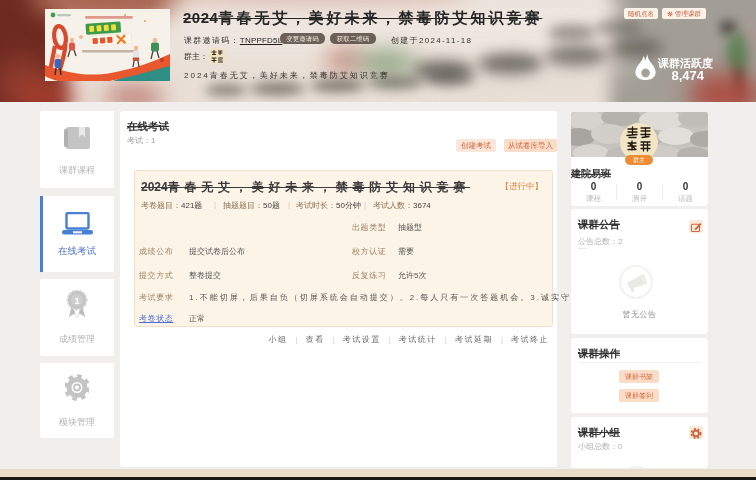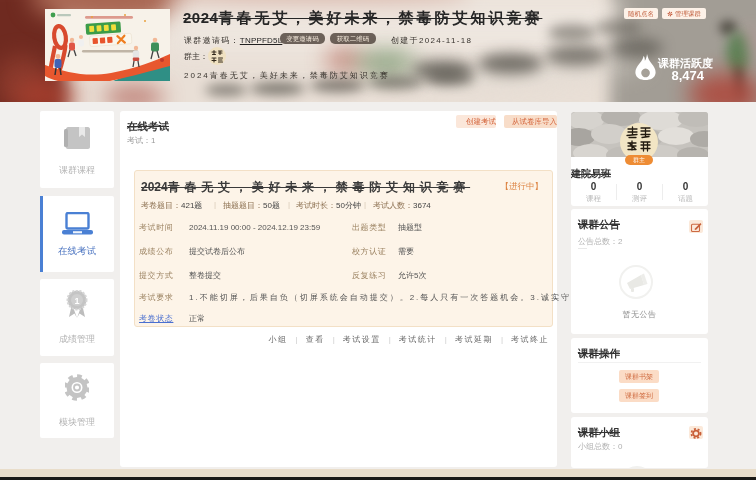--- a/index.html
+++ b/index.html
@@ -19,21 +19,21 @@
 #act-num{position:absolute;left:650px;top:68px;width:54px;text-align:right;font-size:13px;font-weight:bold;color:#fff}
 
 .sbitem{position:absolute;left:40px;width:74px;background:#fff;text-align:center;border-radius:2px}
 .sbitem .lbl{position:absolute;left:0;width:100%;font-size:9px;color:#b3b3b3}
 .sbitem.active .lbl{color:#4a73c0}
 .sbactive-bar{position:absolute;left:40px;width:3px;background:#4a80d4}
 
 #main{position:absolute;left:120px;top:111px;width:437px;height:356px;background:#fff;border-radius:3px}
 #mtitle{position:absolute;left:7px;top:9px;font-size:10.5px;font-weight:bold;color:#333;text-decoration:line-through}
 #msub{position:absolute;left:7px;top:24px;font-size:8px;color:#9a9a9a}
-.mbtn{position:absolute;top:4px;height:13px;line-height:13px;text-align:right;font-size:7.5px;color:#d4653c;border-radius:2px}
+.mbtn{position:absolute;top:28px;height:13px;line-height:13px;text-align:center;font-size:7.5px;color:#d4653c;border-radius:2px}
 #exam{position:absolute;left:14px;top:59px;width:419px;height:157px;background:#fdf4e8;border:1px solid #f3e0c6;border-radius:3px}
 #etitle{position:absolute;left:6px;top:8px;font-size:12px;font-weight:bold;color:#3a3a3a;letter-spacing:4.8px;text-decoration:line-through}
 #estate{position:absolute;right:9px;top:10px;font-size:8.5px;color:#dd8443}
 .einfo{position:absolute;top:29px;font-size:8px;color:#444}
 .einfo b{font-weight:normal;color:#8d7152}
 .esep{position:absolute;top:29px;font-size:8px;color:#d8cbb8}
 .erow{position:absolute;font-size:8px;white-space:nowrap}
 .erow .lab{color:#9b8261;display:inline-block;letter-spacing:.6px}
 .erow .val{color:#555}
 #links{position:absolute;right:8px;top:223px;font-size:8px;color:#666;letter-spacing:1.5px}
@@ -209,21 +209,20 @@
   <div id="exam">
     <div id="etitle"><span style="letter-spacing:0">2024</span>青春无艾，美好未来，禁毒防艾知识竞赛</div>
     <div id="estate">【进行中】</div>
     <div class="einfo" style="left:6px"><b>考卷题目：</b>421题</div>
     <div class="esep" style="left:79px">|</div>
     <div class="einfo" style="left:88px"><b>抽题题目：</b>50题</div>
     <div class="esep" style="left:153px">|</div>
     <div class="einfo" style="left:161px"><b>考试时长：</b>50分钟</div>
     <div class="esep" style="left:229px">|</div>
     <div class="einfo" style="left:238px"><b>考试人数：</b>3674</div>
-    <div class="erow" style="left:4px;top:51px"><span class="lab" style="width:50px">考试时间</span><span class="val">2024.11.19 00:00 - 2024.12.19 23:59</span></div>
     <div class="erow" style="left:217px;top:51px"><span class="lab" style="width:46px">出题类型</span><span class="val">抽题型</span></div>
     <div class="erow" style="left:4px;top:75px"><span class="lab" style="width:50px">成绩公布</span><span class="val">提交试卷后公布</span></div>
     <div class="erow" style="left:217px;top:75px"><span class="lab" style="width:46px">校方认证</span><span class="val">需要</span></div>
     <div class="erow" style="left:4px;top:99px"><span class="lab" style="width:50px">提交方式</span><span class="val">整卷提交</span></div>
     <div class="erow" style="left:217px;top:99px"><span class="lab" style="width:46px">反复练习</span><span class="val">允许5次</span></div>
     <div class="erow" style="left:4px;top:121px"><span class="lab" style="width:50px">考试要求</span><span class="val" style="letter-spacing:2px">1.不能切屏，后果自负（切屏系统会自动提交）。2.每人只有一次答题机会。3.诚实守信，禁止作弊</span></div>
     <div class="erow" style="left:4px;top:142px"><span class="lab" style="width:50px;color:#4a6fd0;text-decoration:underline">考卷状态</span><span class="val">正常</span></div>
   </div>
   <div id="links">小组<i>|</i>查看<i>|</i>考试设置<i>|</i>考试统计<i>|</i>考试延期<i>|</i>考试终止</div>
 </div>

